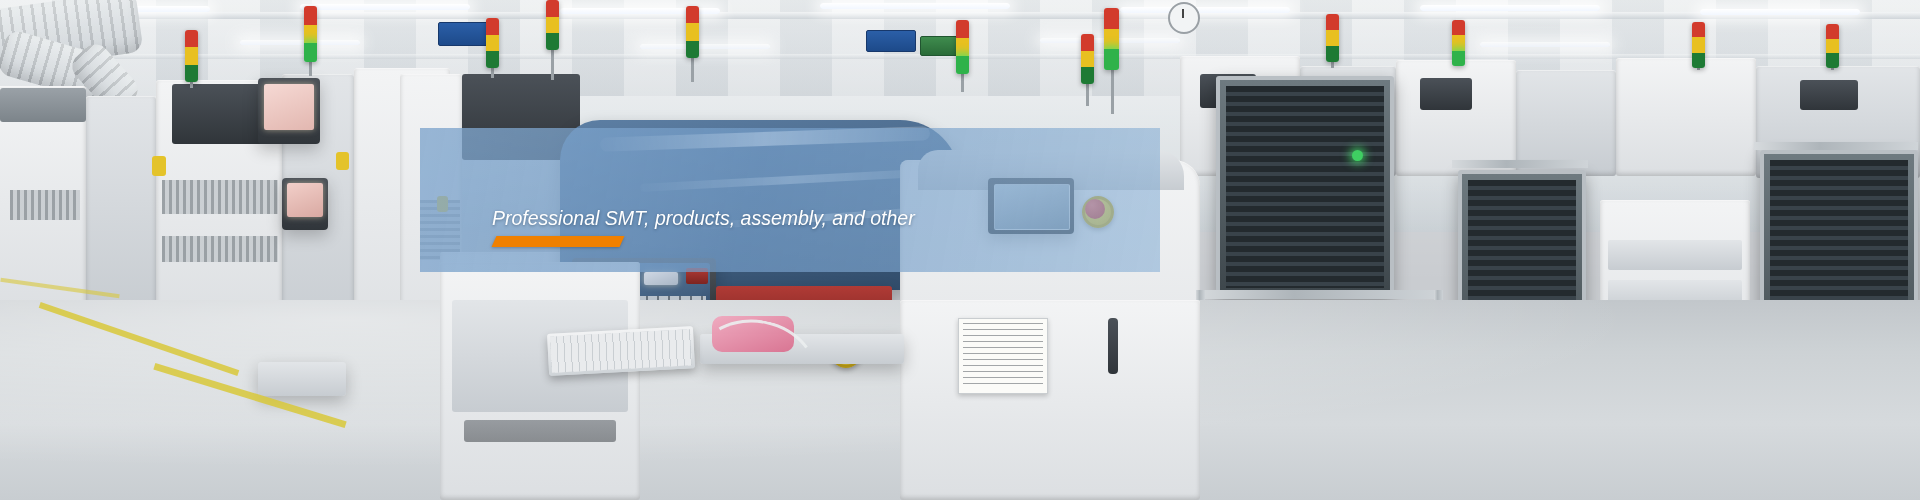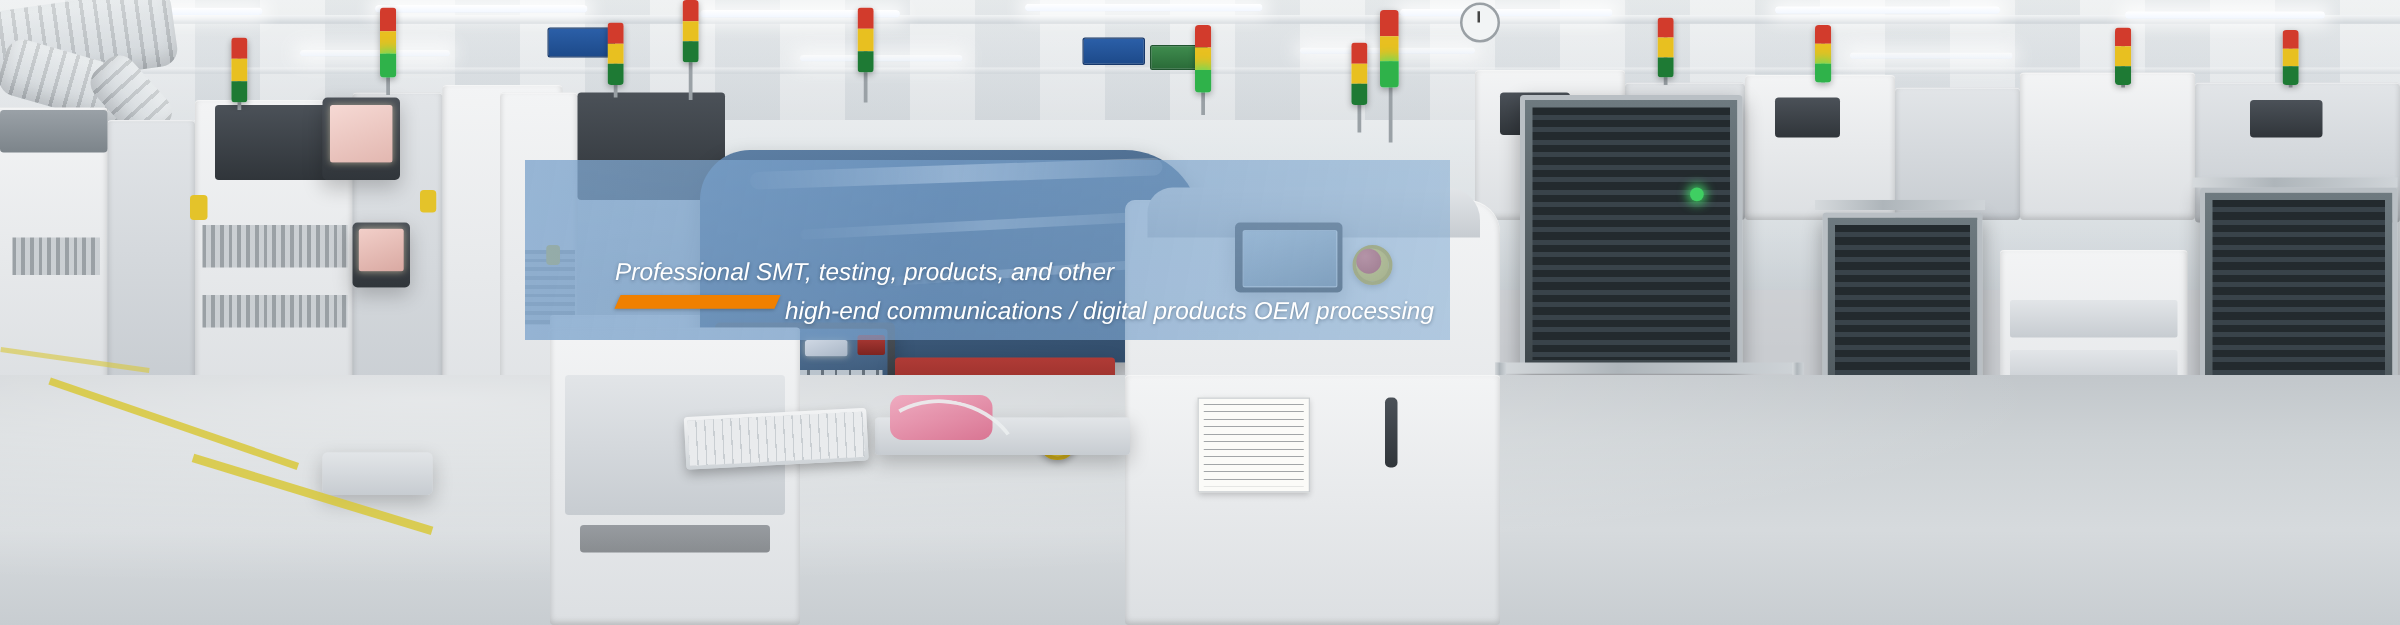--- a/index.html
+++ b/index.html
@@ -397,17 +397,16 @@
     <div class="aisleline" style="left:150px;top:392px;width:200px;height:7px;transform:rotate(17deg);"></div>
     <div class="aisleline" style="left:34px;top:336px;width:210px;height:6px;transform:rotate(19deg);"></div>
   </div>
 
   <div class="overlay"></div>
 
 
   <div class="accentbar"></div>
 
   <div class="subs nosel">
-    <span class="sub1">Professional SMT, testing, products, and other</span>
-    <span class="sub2">high-end communications / digital products OEM processing</span>
+    <span class="sub1">Professional SMT, products, assembly, and other</span>
   </div>
 
 </div>
 
 </body></html>

